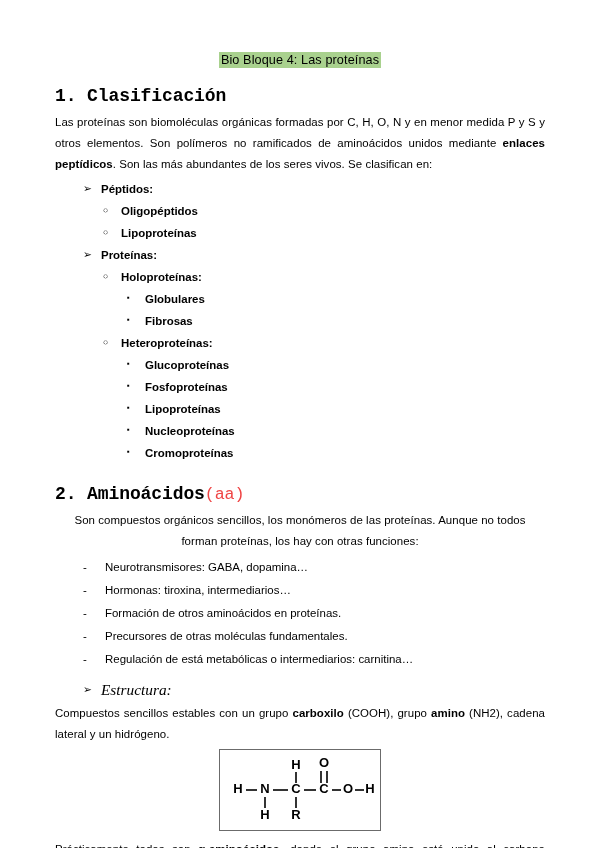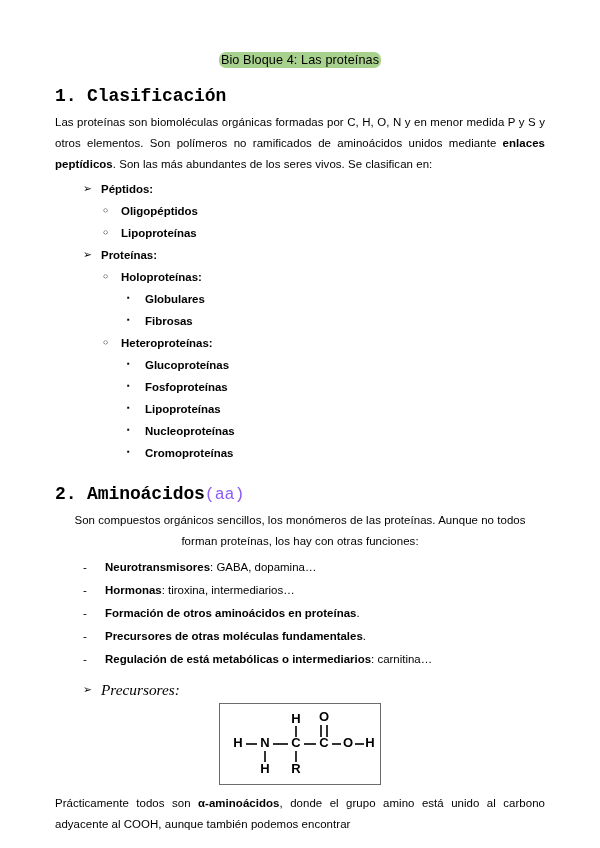--- a/index.html
+++ b/index.html
@@ -34,34 +34,33 @@
     text-align: center;
     margin: 0 0 18px 0;
   }
   .doc-title {
     display: inline;
     font-family: "Liberation Sans", sans-serif;
     font-size: 9.5pt;
     font-weight: 400;
     letter-spacing: 0.1px;
     padding: 1px 2px;
-    border-radius: 7px;
   }
 
   
   .h-section {
     font-family: Liberation Mono, monospace;
     font-size: 13.5pt;
     font-weight: 700;
     margin: 0 0 6px 0;
     letter-spacing: -0.1px;
   }
   .h-section .sub {
     font-weight: 400;
-    color: #8b5cf6;
+    color: #ef4444;
     font-size: 12.5pt;
   }
 
   
   p.body {
     font-size: 8.6pt;
     line-height: 1.85;
     margin: 0 0 2px 0;
     text-align: justify;
     letter-spacing: 0.05px;
@@ -100,21 +99,21 @@
   
   ul.dashlist { list-style: none; margin: 4px 0 0 0; padding: 0; }
   ul.dashlist li {
     font-size: 8.6pt;
     line-height: 2.0;
     position: relative;
     padding-left: 22px;
     margin-left: 28px;
     font-weight: 400;
   }
-  ul.dashlist li .lbl { font-weight: 700; }
+  ul.dashlist li .lbl { font-weight: 400; }
 
   
   .h-italic {
     font-family: "Liberation Serif", serif;
     font-style: italic;
     font-size: 11.5pt;
     font-weight: 400;
     position: relative;
     padding-left: 18px;
     margin: 10px 0 4px 28px;
@@ -245,23 +244,24 @@
         <span class="lbl">Precursores de otras moléculas fundamentales</span><span>.</span>
       </li>
       <li>
         <span class="bull bull-dash">-</span>
         <span class="lbl">Regulación de está metabólicas o intermediarios</span><span>: carnitina…</span>
       </li>
     </ul>
 
     <div class="h-italic">
       <span class="bull bull-arrow">➢</span>
-      <span>Precursores:</span>
+      <span>Estructura:</span>
     </div>
 
+    <p class="body"><span>Compuestos sencillos estables con un grupo </span><b>carboxilo</b><span> (COOH), grupo </span><b>amino</b><span> (NH2), cadena lateral y un hidrógeno.</span></p>
 
     <div class="figure-wrap">
       <div class="figure-box">
         <svg width="158" height="78" viewBox="0 0 158 78" xmlns="http://www.w3.org/2000/svg">
           <g font-family="Liberation Sans, sans-serif" font-size="13" font-weight="700" text-anchor="middle" dominant-baseline="middle" fill="#000">
 
             <text x="18" y="40" id="m-h-left">H</text>
             <text x="45" y="40" id="m-n">N</text>
             <text x="76" y="40" id="m-ca">C</text>
             <text x="104" y="40" id="m-cc">C</text>

